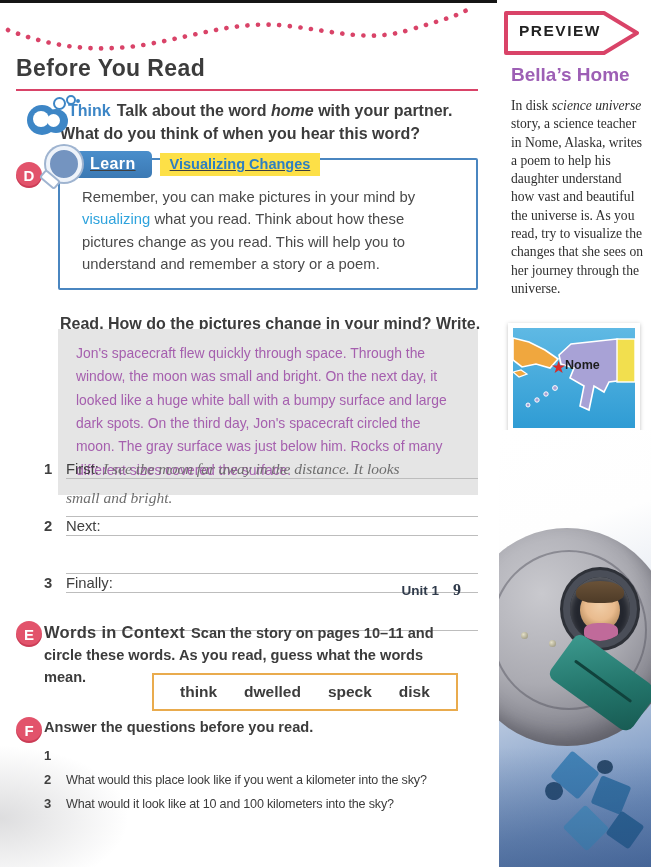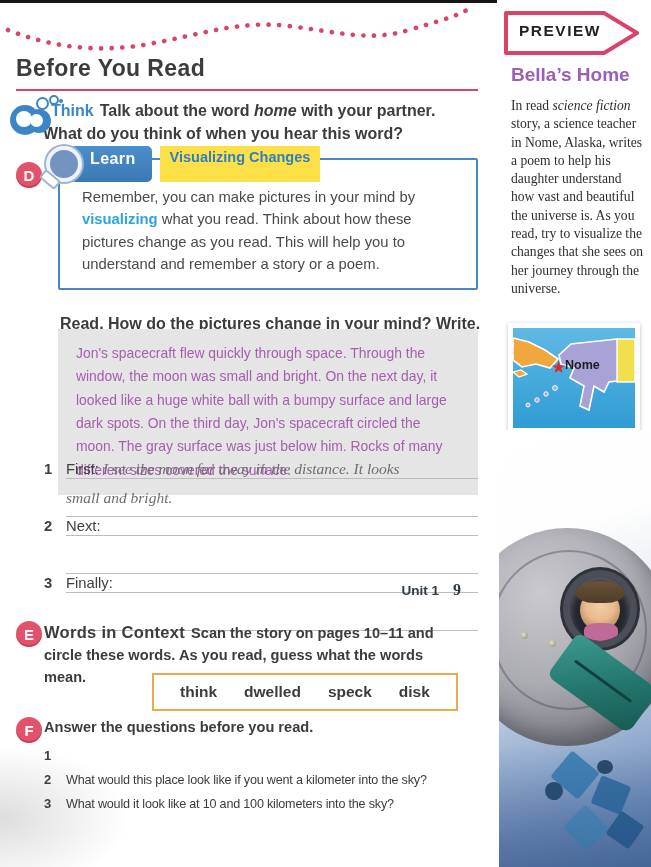--- a/index.html
+++ b/index.html
@@ -9,50 +9,50 @@
   .spine{position:absolute;left:497px;top:0;width:2px;height:62px;background:#b5b5b5;}
   .scan-shade{position:absolute;left:0;top:745px;width:130px;height:122px;
       background:radial-gradient(ellipse at 0% 60%,rgba(120,120,126,.25),transparent 70%);}
 
   
   .main{position:absolute;left:0;top:0;width:497px;height:608px;}
   .dotted-wave{position:absolute;left:4px;top:8px;}
   .page-title{position:absolute;left:16px;top:55px;width:462px;margin:0;
       font-size:23px;font-weight:800;letter-spacing:.4px;color:#3c3c3c;
       border-bottom:2.5px solid #d94368;padding-bottom:7px;}
-  .think{position:absolute;left:0;top:99px;width:452px;padding-left:43px;box-sizing:border-box;}
+  .think{position:absolute;left:17px;top:99px;width:452px;padding-left:43px;box-sizing:border-box;}
   .think p{margin:0;font-size:16px;font-weight:700;line-height:1.45;color:#3c3c3c;text-indent:8px;}
   .think-label{color:#3d86c6;margin-right:6px;}
   .cloud{position:absolute;left:10px;top:0px;width:44px;height:36px;}
   .cloud .c1{position:absolute;left:0;top:6px;width:30px;height:30px;border-radius:50%;background:#3d86c6;}
   .cloud .c2{position:absolute;left:17px;top:10px;width:24px;height:24px;border-radius:50%;background:#3d86c6;}
   .cloud .w1{position:absolute;left:6px;top:12px;width:16px;height:16px;border-radius:50%;background:#fff;}
   .cloud .w2{position:absolute;left:20px;top:15px;width:13px;height:13px;border-radius:50%;background:#fff;}
   .cloud .b1{position:absolute;left:26px;top:-2px;width:9px;height:9px;border-radius:50%;background:#fff;border:2px solid #3d86c6;}
   .cloud .b2{position:absolute;left:39px;top:-4px;width:6px;height:6px;border-radius:50%;background:#fff;border:2px solid #3d86c6;}
   .cloud .b3{position:absolute;left:49px;top:0px;width:4px;height:4px;border-radius:50%;background:#3d86c6;}
 
   .badge{position:absolute;width:26px;height:26px;border-radius:50%;background:#e2536b;
       color:#fff;font-weight:800;font-size:15px;display:flex;align-items:center;justify-content:center;
       box-shadow:inset 0 -2px 0 rgba(160,20,50,.35);}
   .learn-wrap{position:absolute;left:0;top:158px;width:497px;}
   .badge-d{left:16px;top:4px;}
   .learn-box{margin-left:58px;width:420px;box-sizing:border-box;border:2px solid #4a86c0;
       border-radius:2px;background:#fff;padding:26px 16px 12px 22px;position:relative;}
-  .learn-header{position:absolute;left:-14px;top:-14px;display:flex;}
+  .learn-header{position:absolute;left:-14px;top:-14px;display:flex;align-items:center;text-decoration:underline;}
   .magnifier{position:relative;width:28px;height:28px;border-radius:50%;background:#7494c0;
       border:4px solid #eef3fa;box-shadow:0 0 0 2px #9fb4d0;z-index:2;}
   .magnifier .handle{position:absolute;left:-10px;top:24px;width:16px;height:7px;border-radius:3px;
       background:#fff;border:2px solid #9fb4d0;transform:rotate(40deg);}
   .learn-tab{margin-left:-12px;background:linear-gradient(#4a8ecb,#3b79b4);color:#fff;font-weight:800;
       font-size:16px;padding:4px 16px 5px 20px;border-radius:5px;letter-spacing:.4px;}
   .skill{margin-left:8px;background:#fde047;color:#2e7fc1;font-weight:700;font-size:14.5px;
       padding:3px 10px 4px 10px;}
   .learn-body{margin:0;font-size:14.8px;line-height:1.52;color:#4a4a4a;font-weight:400;}
-  .hl{color:#2ea3dd;font-weight:700;}
+  .hl{color:#2ea3dd;font-weight:400;}
 
   .rw-heading{position:absolute;left:44px;top:299px;margin:16px;font-size:16px;font-weight:700;color:#3c3c3c;}
   .passage{position:absolute;left:58px;top:329px;width:420px;box-sizing:border-box;background:#e5e5e5;
       padding:13px 18px;font-size:13.9px;line-height:1.68;color:#a55fae;}
 
   .write-items{position:absolute;left:44px;top:460px;width:434px;}
   .w-item{margin:0 0 0 0;}
   .w-row1{display:flex;align-items:baseline;height:29px;}
   .w-num{width:22px;font-weight:700;font-size:14.8px;flex:none;}
   .w-line{flex:1;border-bottom:1.2px solid #bdbdbd;font-size:14.8px;white-space:nowrap;overflow:hidden;}
@@ -220,21 +220,21 @@
   <aside class="sidebar">
     <div class="preview-badge">
       <svg width="138" height="48" viewBox="0 0 138 48">
         <polygon points="3,4 101,4 134,24 101,44 3,44" fill="#fff" stroke="#d94368" stroke-width="4" stroke-linejoin="round"></polygon>
       </svg>
       <span>PREVIEW</span>
     </div>
 
     <h3 class="story-title">Bella’s Home</h3>
 
-    <p class="desc"><span>In read </span><i>science fiction</i><span> story, a science teacher in Nome, Alaska, writes a poem to help his daughter understand how vast and beautiful the universe is. As you read, try to visualize the changes that she sees on her journey through the universe.</span></p>
+    <p class="desc"><span>In disk </span><i>science universe</i><span> story, a science teacher in Nome, Alaska, writes a poem to help his daughter understand how vast and beautiful the universe is. As you read, try to visualize the changes that she sees on her journey through the universe.</span></p>
 
     <div class="map-card">
       <svg width="122" height="100" viewBox="0 0 122 100">
         <defs>
           <linearGradient id="sea" x1="0" y1="0" x2="0" y2="1">
             <stop offset="0" stop-color="#5fb9e4"></stop>
               <stop offset="1" stop-color="#2f9cd4"></stop>
           </linearGradient>
         </defs>
         <rect x="0" y="0" width="122" height="100" fill="url(#sea)"></rect>

